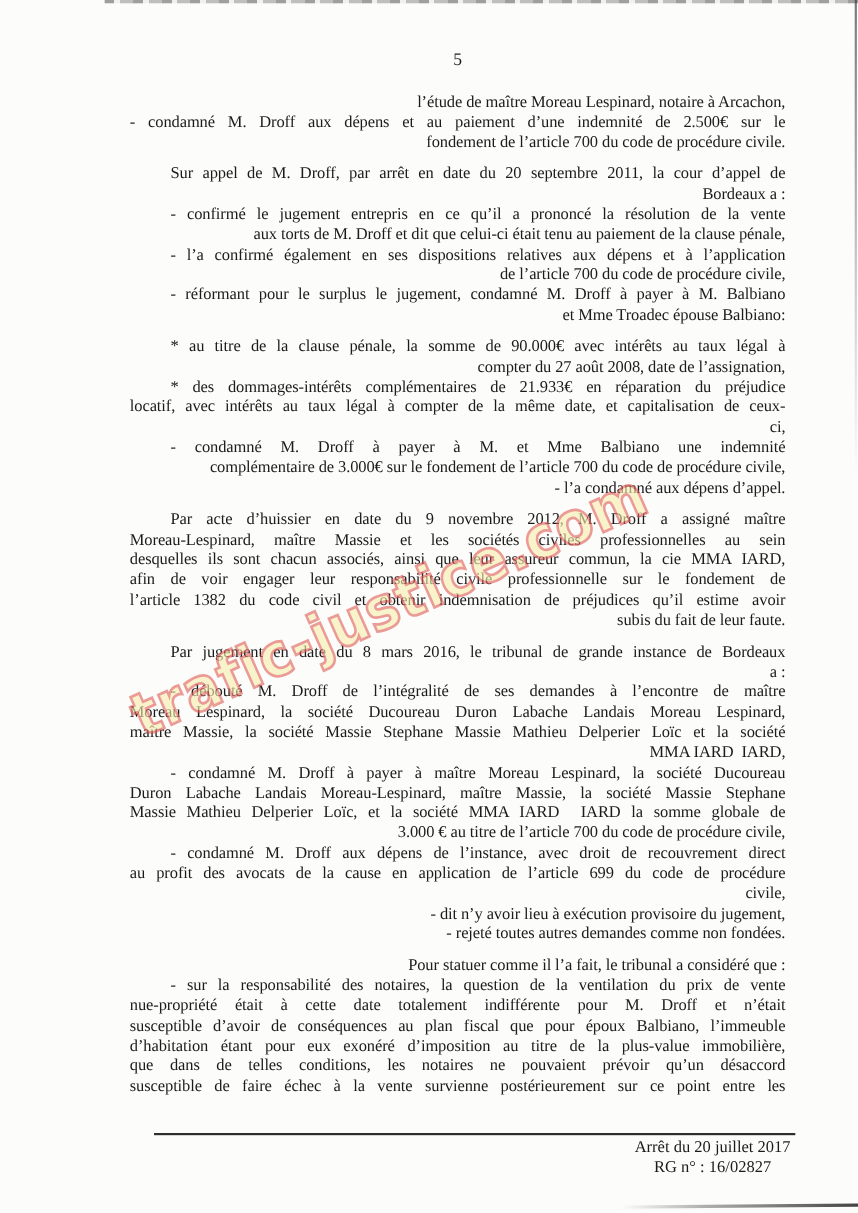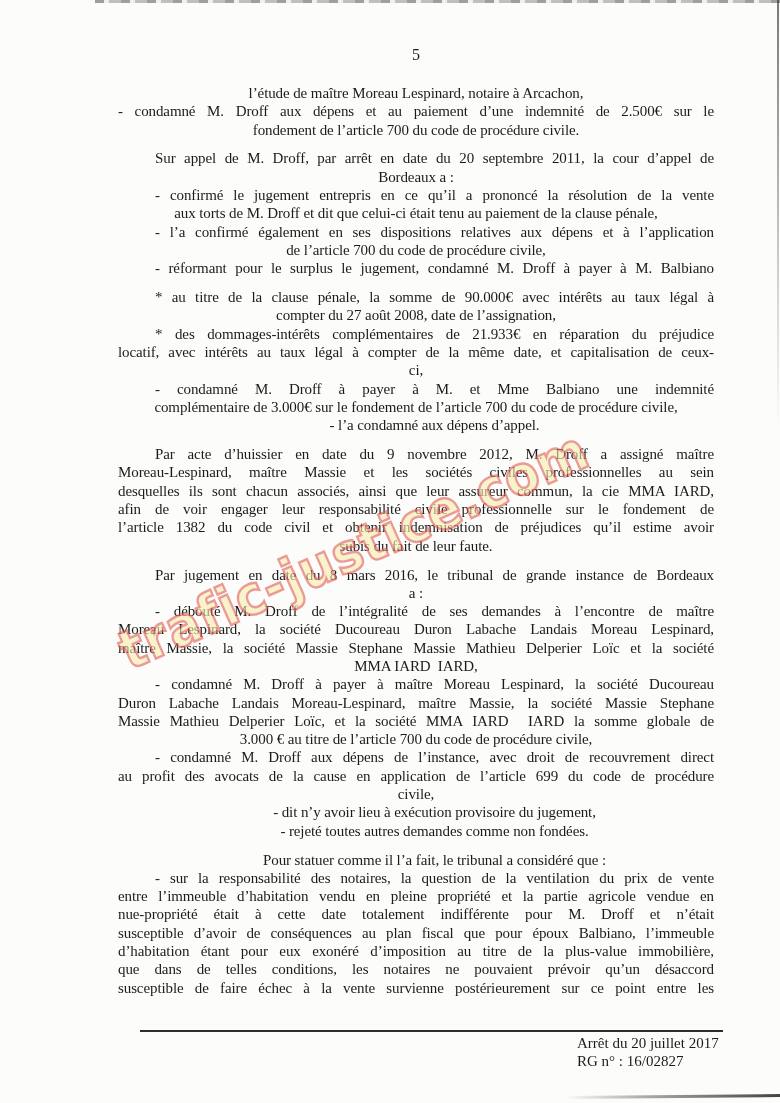--- a/index.html
+++ b/index.html
@@ -33,41 +33,41 @@
   }
   .page-number {
     position:absolute; top:46px; left:0; width:832px;
     text-align:center; font-size:16px;
   }
   .body-text {
     position:absolute; left:118px; top:84px; width:596px;
     font-size:15px; line-height:18.3px; letter-spacing:-0.1px;
   }
   .section + .section { margin-top:10.6px; }
-  .line { text-align:center; text-align-last:auto; white-space:normal; }
+  .line { text-align:right; text-align-last:auto; white-space:normal; }
   .line.just { text-align:justify; text-align-last:justify; }
   .line.indented { padding-left:37px;font-family:Liberation Serif, serif; }
   .watermark {
     position:absolute; left:122px; top:622px;
     transform:rotate(-24deg) scaleX(0.92); transform-origin:0 50%;
     font-family:"DejaVu Sans", sans-serif; font-weight:700;
     font-size:54px; letter-spacing:1px; white-space:nowrap;
     opacity:.62; z-index:5; pointer-events:none;
   }
   .footer-rule {
     position:absolute; left:140px; top:1030px; width:583px; height:2px;
     background:#2e2e2e;
   }
   .footer-left {
     position:absolute; left:142px; top:1037px;
     font-size:15px; line-height:17.5px;
   }
   .footer-right {
     position:absolute; left:577px; top:1035px;
-    font-size:15px; line-height:17.5px;
+    font-size:15px; line-height:17.5px;text-align:center;
   }
 </style>
 </head>
 <body>
 
 <div class="page" style="background: rgb(252, 252, 250); color: rgb(27, 27, 27);">
   <div class="top-edge"></div>
   <div class="right-edge"></div>
   <div class="bottom-streak"></div>
 
@@ -91,20 +91,21 @@
         <div class="item">
           <div class="line indented just">- confirmé le jugement entrepris en ce qu’il a prononcé la résolution de la vente</div>
           <div class="line">aux torts de M. Droff et dit que celui-ci était tenu au paiement de la clause pénale,</div>
         </div>
         <div class="item">
           <div class="line indented just">- l’a confirmé également en ses dispositions relatives aux dépens et à l’application</div>
           <div class="line">de l’article 700 du code de procédure civile,</div>
         </div>
         <div class="item">
           <div class="line indented just">- réformant pour le surplus le jugement, condamné M. Droff à payer à M. Balbiano</div>
+          <div class="line">et Mme Troadec épouse Balbiano:</div>
         </div>
       </div>
       <div class="section">
         <div class="item">
           <div class="line indented just">* au titre de la clause pénale, la somme de 90.000€ avec intérêts au taux légal à</div>
           <div class="line">compter du 27 août 2008, date de l’assignation,</div>
         </div>
         <div class="item">
           <div class="line indented just">* des dommages-intérêts complémentaires de 21.933€ en réparation du préjudice</div>
           <div class="line just">locatif, avec intérêts au taux légal à compter de la même date, et capitalisation de ceux-</div>
@@ -156,21 +157,20 @@
         <div class="item">
           <div class="line indented">- rejeté toutes autres demandes comme non fondées.</div>
         </div>
       </div>
       <div class="section">
         <div class="item">
           <div class="line indented">Pour statuer comme il l’a fait, le tribunal a considéré que :</div>
         </div>
         <div class="item">
           <div class="line indented just">- sur la responsabilité des notaires, la question de la ventilation du prix de vente</div>
-          <div class="line just">entre l’immeuble d’habitation vendu en pleine propriété et la partie agricole vendue en</div>
           <div class="line just">nue-propriété était à cette date totalement indifférente pour M. Droff et n’était</div>
           <div class="line just">susceptible d’avoir de conséquences au plan fiscal que pour époux Balbiano, l’immeuble</div>
           <div class="line just">d’habitation étant pour eux exonéré d’imposition au titre de la plus-value immobilière,</div>
           <div class="line just">que dans de telles conditions, les notaires ne pouvaient prévoir qu’un désaccord</div>
           <div class="line just">susceptible de faire échec à la vente survienne postérieurement sur ce point entre les</div>
         </div>
       </div>
     </div>
 
   <div class="watermark" style="color: rgb(247, 238, 173); -webkit-text-stroke: 2.5px rgb(226, 96, 90);">trafic-justice.com</div>

